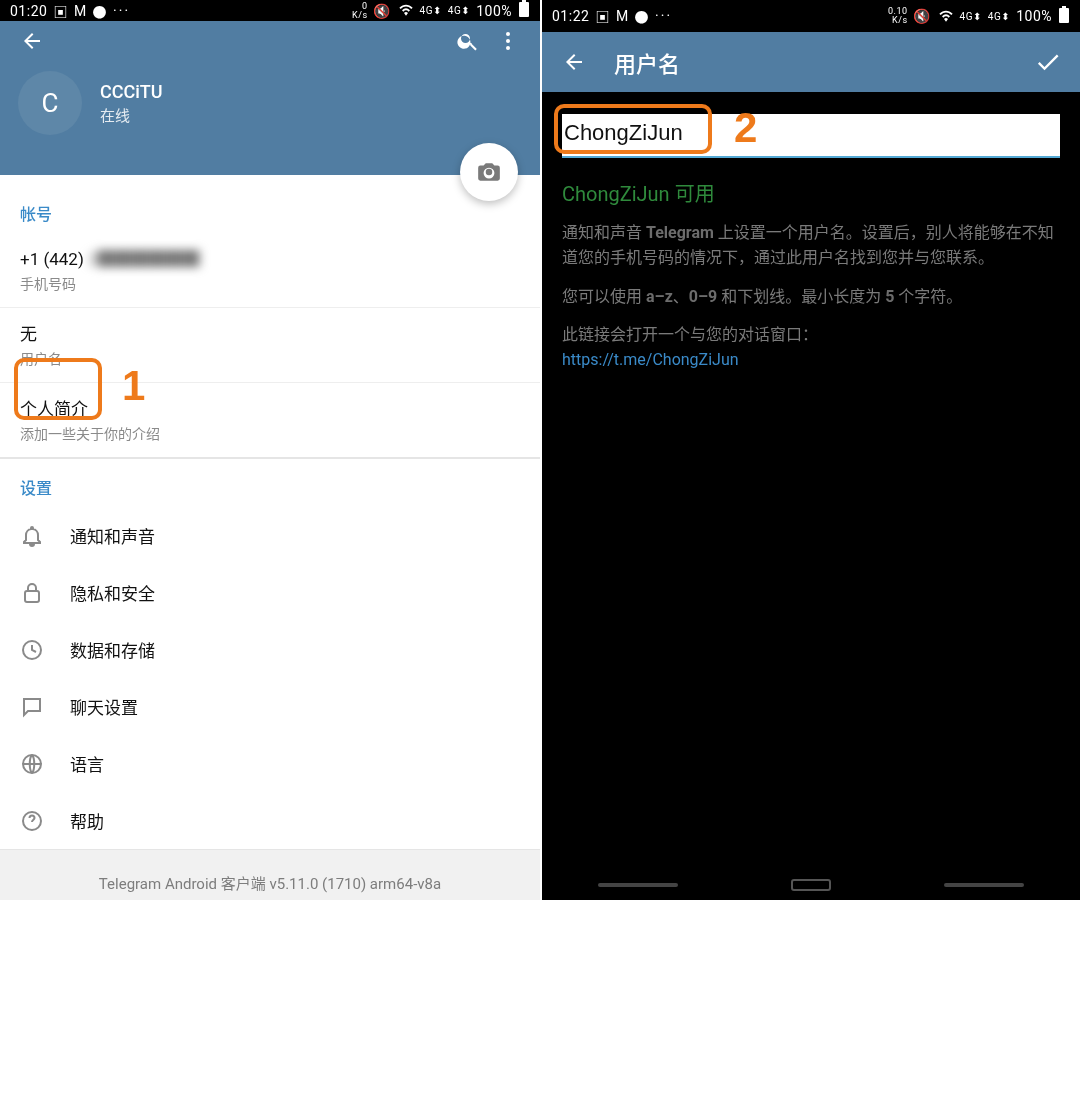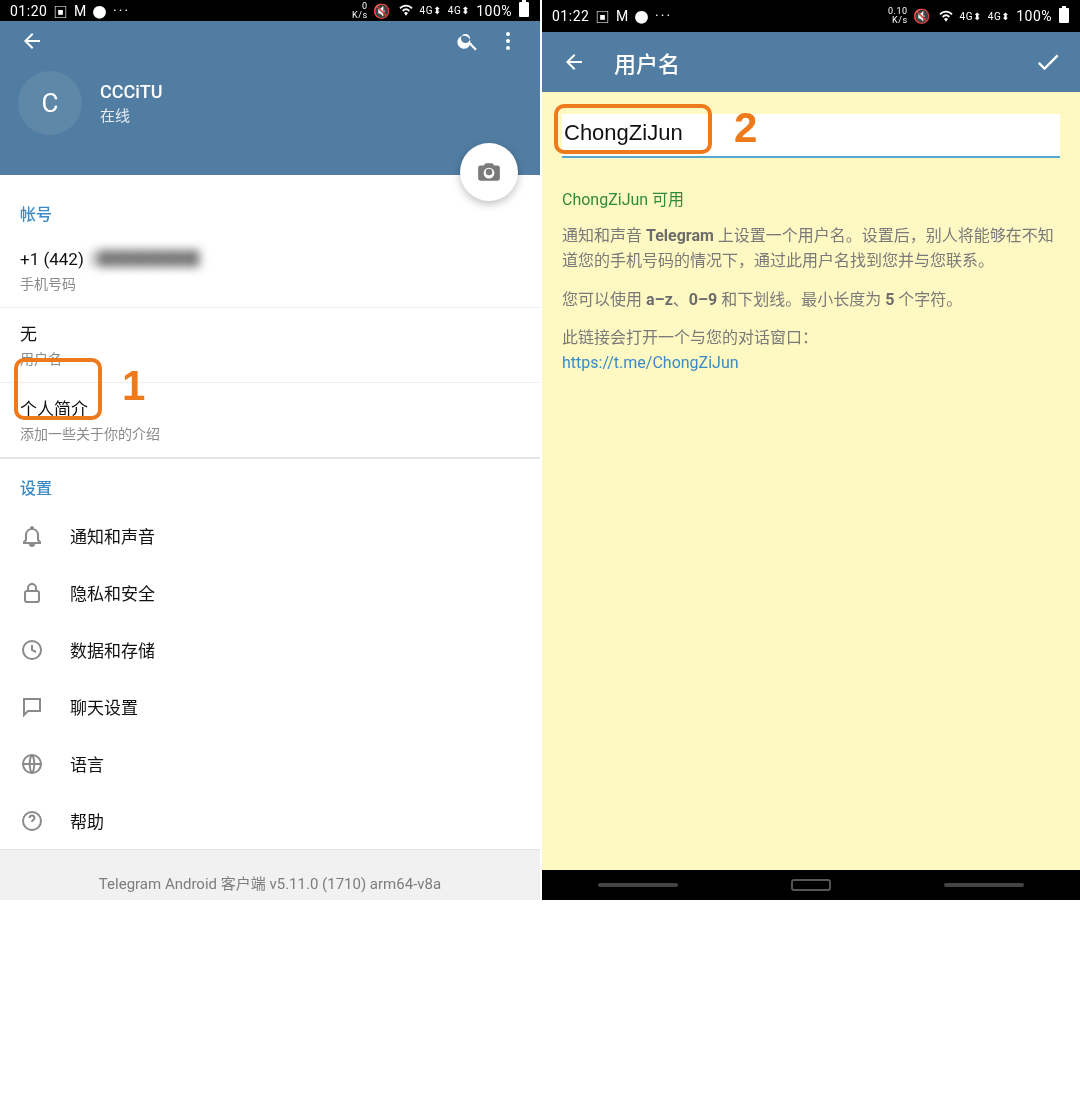--- a/index.html
+++ b/index.html
@@ -38,23 +38,23 @@
   .listitem .lieicon { width:50px; display:flex; align-items:center; }
   .listitem .lieicon svg { stroke:#8a8a8a; fill:none; stroke-width:2; }
   .listitem .lbl { font-size:17px; color:#111; }
   .footer { background:#f1f1f1; color:#7d7d7d; font-size:15px; text-align:center; padding:22px 12px 28px; border-top:1px solid #e5e5e5; flex:1; }
   .navbar { height:30px; background:#000; display:flex; align-items:center; justify-content:space-around; }
   .navbar .nb { width:80px; height:4px; background:#444; border-radius:2px; }
   
   .callout1 { position:absolute; border:4px solid #ee7a1b; border-radius:10px; pointer-events:none; }
   .num { position:absolute; color:#ee7a1b; font-weight:800; font-size:42px; font-family:Arial, sans-serif; pointer-events:none; }
   
-  .s2body { background:#fef9c3; padding:22px 20px; flex:1; }
+  .s2body { background:#000000; padding:22px 20px; flex:1; }
   .unamefield { font-size:22px; color:#111; border:none; border-bottom:2px solid #54a9d4; width:100%; padding:6px 2px 10px; outline:none; }
-  .avail { color:#2f8a3c; font-size:16px; margin-top:28px; }
+  .avail { color:#2f8a3c; font-size:20px; margin-top:20px; }
   .desc { color:#7a7a7a; font-size:16px; line-height:1.55; margin-top:14px; }
   .desc b { color:#6c6c6c; font-weight:700; }
   .link { color:#3a8ac8; }
   
   .blur { filter: blur(5px); color:#777; display:inline-block; }
 </style>
 </head>
 <body>
 
 <div class="wrap">

